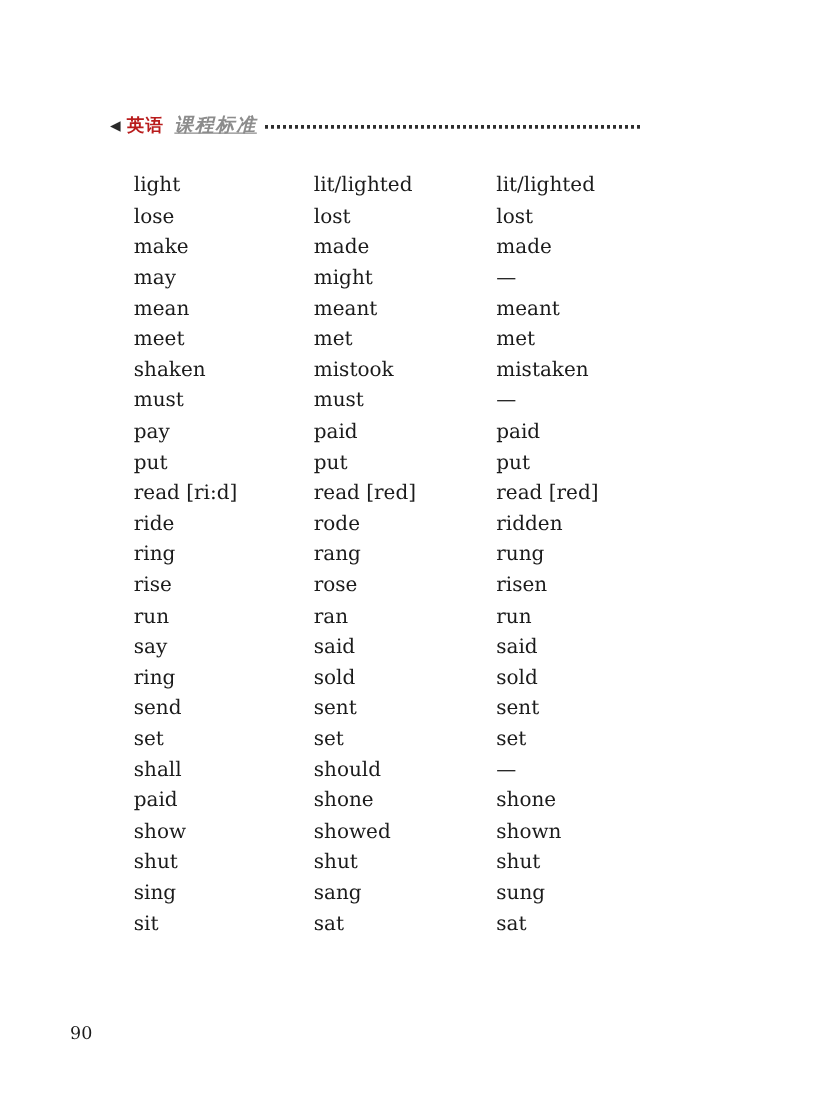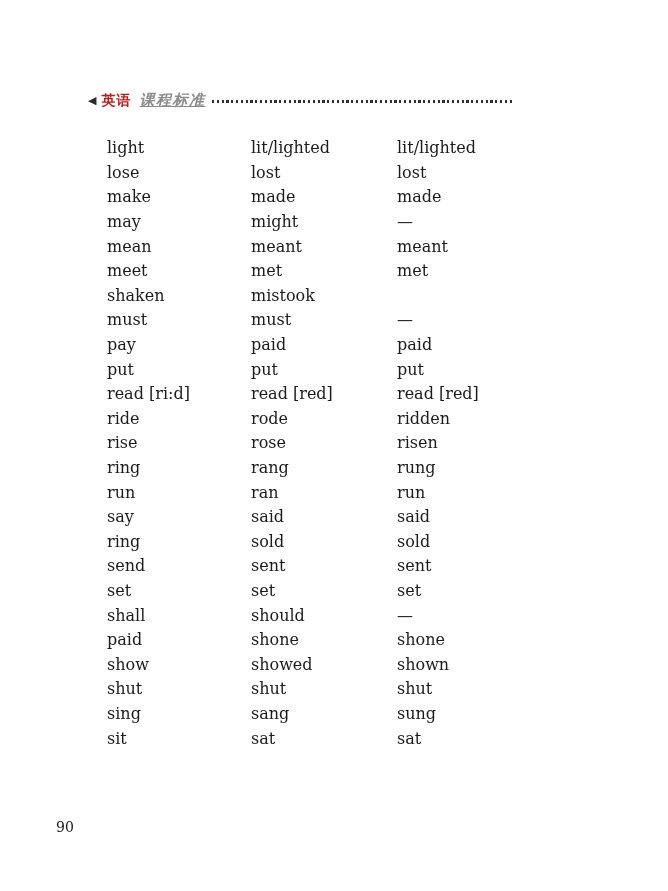--- a/index.html
+++ b/index.html
@@ -128,20 +128,21 @@
         <span class="verb-cell c2">meant</span>
       </div>
       <div class="verb-row">
         <span class="verb-cell c0">meet</span>
         <span class="verb-cell c1">met</span>
         <span class="verb-cell c2">met</span>
       </div>
       <div class="verb-row">
         <span class="verb-cell c0">shaken</span>
         <span class="verb-cell c1">mistook</span>
+        <span class="verb-cell c2">mistaken</span>
       </div>
       <div class="verb-row">
         <span class="verb-cell c0">must</span>
         <span class="verb-cell c1">must</span>
         <span class="verb-cell c2">—</span>
       </div>
       <div class="verb-row">
         <span class="verb-cell c0">pay</span>
         <span class="verb-cell c1">paid</span>
         <span class="verb-cell c2">paid</span>
@@ -155,30 +156,30 @@
         <span class="verb-cell c0">read [ri:d]</span>
         <span class="verb-cell c1">read [red]</span>
         <span class="verb-cell c2">read [red]</span>
       </div>
       <div class="verb-row">
         <span class="verb-cell c0">ride</span>
         <span class="verb-cell c1">rode</span>
         <span class="verb-cell c2">ridden</span>
       </div>
       <div class="verb-row">
+        <span class="verb-cell c0">ring</span>
+        <span class="verb-cell c1">rang</span>
+        <span class="verb-cell c2">rung</span>
+      </div>
+      <div class="verb-row">
         <span class="verb-cell c0">rise</span>
         <span class="verb-cell c1">rose</span>
         <span class="verb-cell c2">risen</span>
       </div>
       <div class="verb-row">
-        <span class="verb-cell c0">ring</span>
-        <span class="verb-cell c1">rang</span>
-        <span class="verb-cell c2">rung</span>
-      </div>
-      <div class="verb-row">
         <span class="verb-cell c0">run</span>
         <span class="verb-cell c1">ran</span>
         <span class="verb-cell c2">run</span>
       </div>
       <div class="verb-row">
         <span class="verb-cell c0">say</span>
         <span class="verb-cell c1">said</span>
         <span class="verb-cell c2">said</span>
       </div>
       <div class="verb-row">

